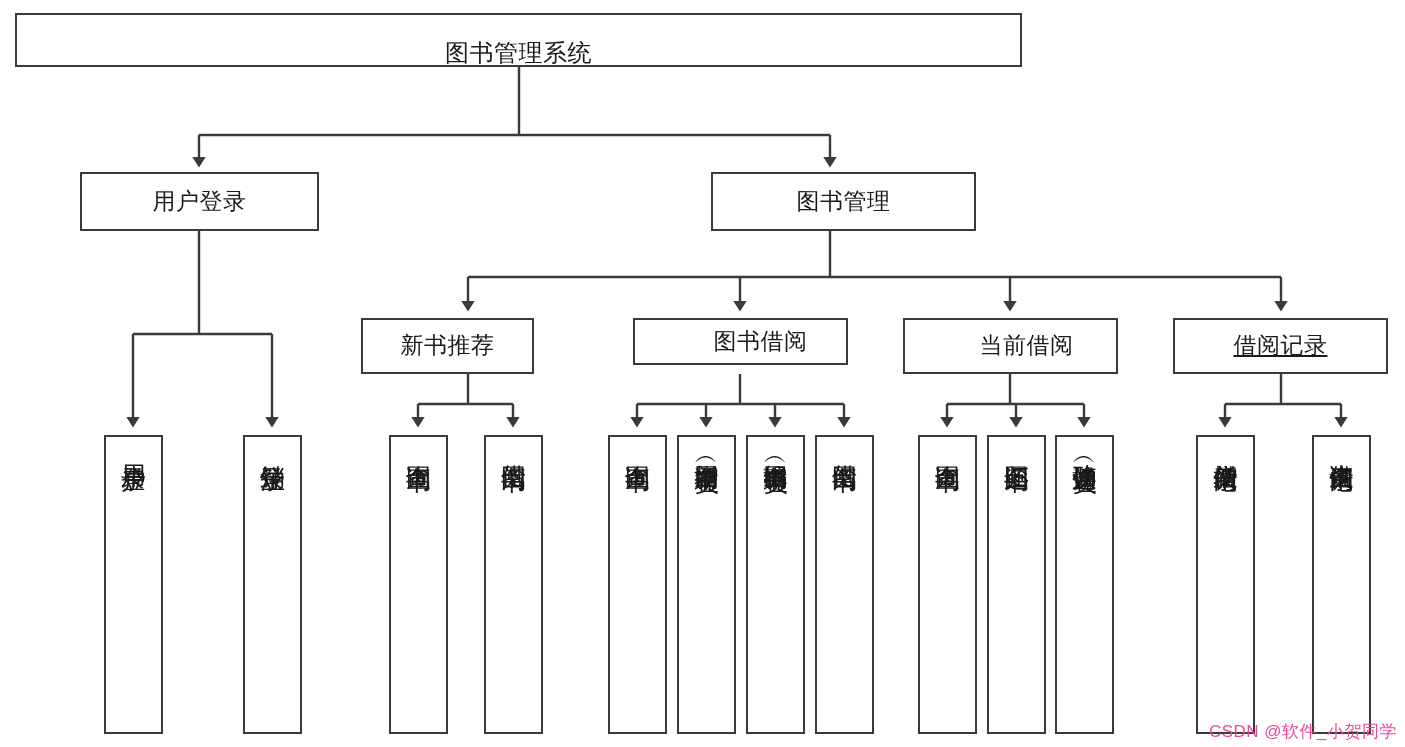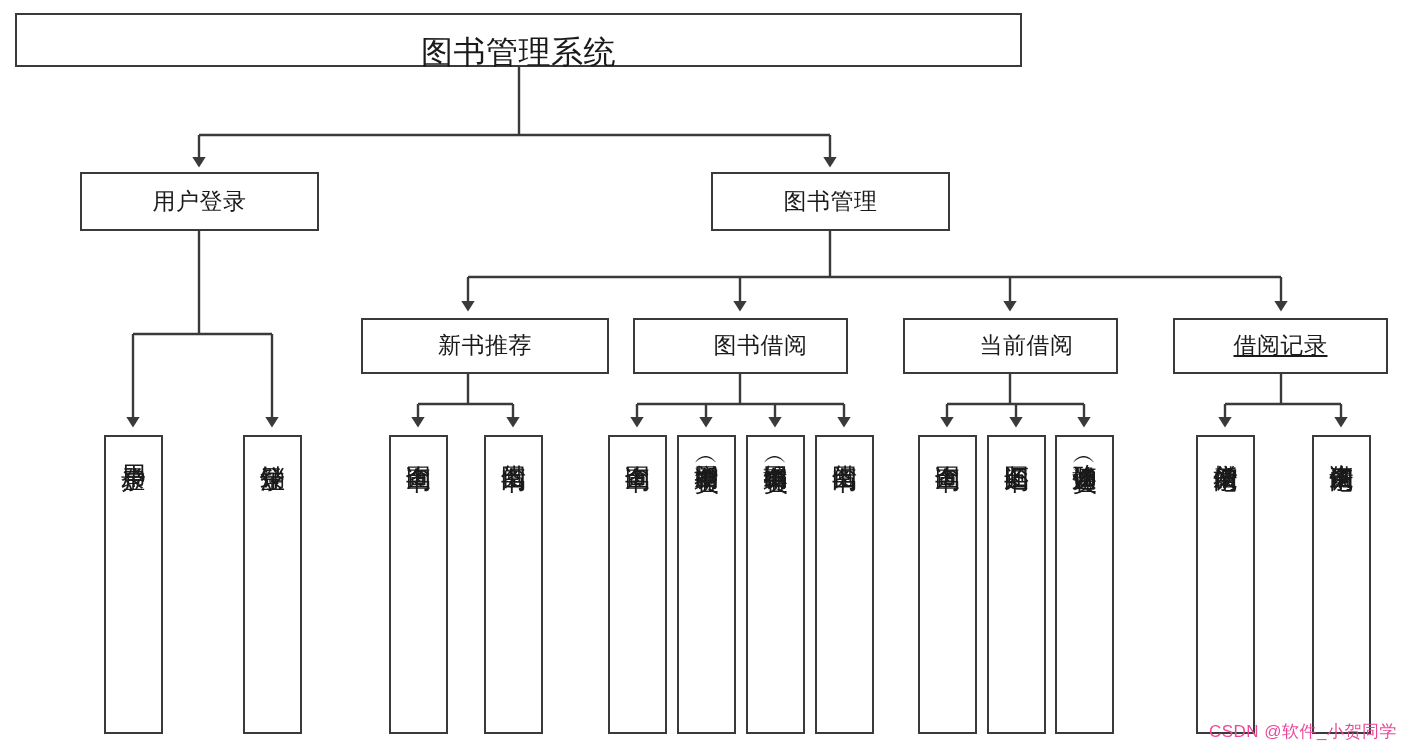--- a/index.html
+++ b/index.html
@@ -33,21 +33,21 @@
   .node .lbl{
     display:block;
     white-space:nowrap;
   }
   
   .node.horiz .lbl{
     font-size:23px;
     line-height:1.1;
     letter-spacing:0.5px;
   }
-  .node.root .lbl{font-size:32px;margin-top:26px;}
+  .node.root .lbl{font-size:24px;margin-top:26px;}
   
   .node.leaf{
     align-items:flex-start;
     justify-content:center;
     padding-top:8px;
   }
   .node.leaf .lbl{
     writing-mode:vertical-rl;
     text-orientation:upright;
     font-size:25px;
@@ -124,28 +124,28 @@
     </g>
   </svg>
 
   <div class="node root horiz" style="left:15px;top:13px;width:1007px;height:54px;">
     <span class="lbl">图书管理系统</span>
   </div>
 
   <div class="node horiz" style="left:80px;top:172px;width:239px;height:59px;">
     <span class="lbl">用户登录</span>
   </div>
-  <div class="node horiz" style="left:711px;top:172px;width:239px;height:59px;">
+  <div class="node horiz" style="left:711px;top:172px;width:265px;height:59px;">
     <span class="lbl">图书管理</span>
   </div>
 
-  <div class="node horiz" style="left:361px;top:318px;width:248px;height:56px;">
+  <div class="node horiz" style="left:361px;top:318px;width:173px;height:56px;">
     <span class="lbl">新书推荐</span>
   </div>
-  <div class="node horiz" style="left:633px;top:318px;width:215px;height:56px;padding-left:40px;">
+  <div class="node horiz" style="left:633px;top:318px;width:215px;height:47px;padding-left:40px;">
     <span class="lbl">图书借阅</span>
   </div>
   <div class="node horiz" style="left:903px;top:318px;width:215px;height:56px;padding-left:32px;">
     <span class="lbl">当前借阅</span>
   </div>
   <div class="node horiz" style="left:1173px;top:318px;width:215px;height:56px;text-decoration:underline;">
     <span class="lbl">借阅记录</span>
   </div>
 
   <div class="node leaf" style="left:104px;top:435px;width:59px;height:299px;">

